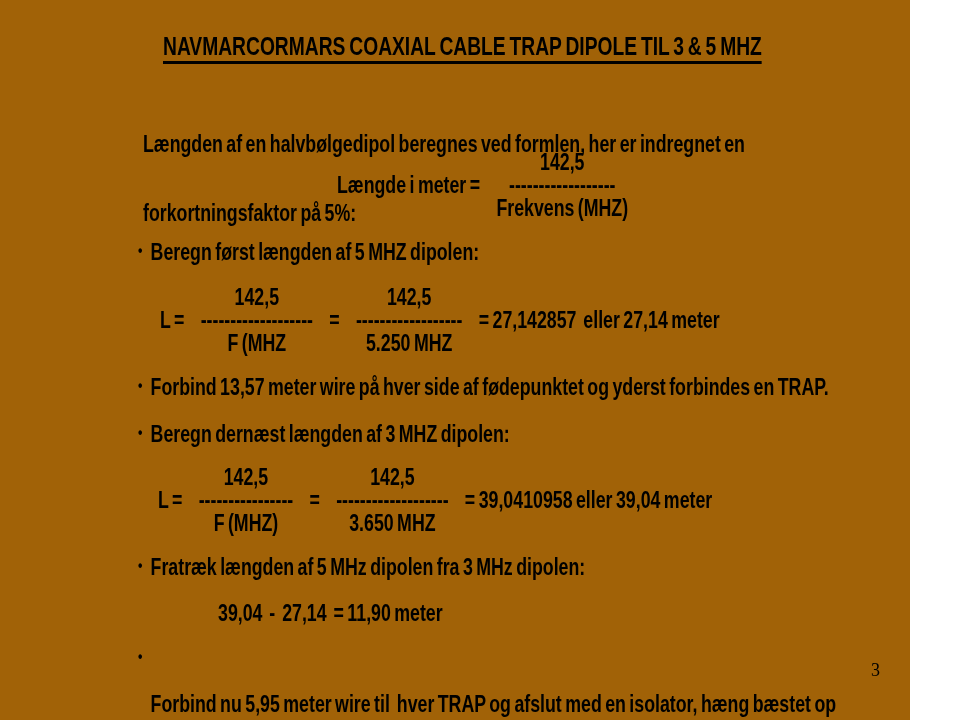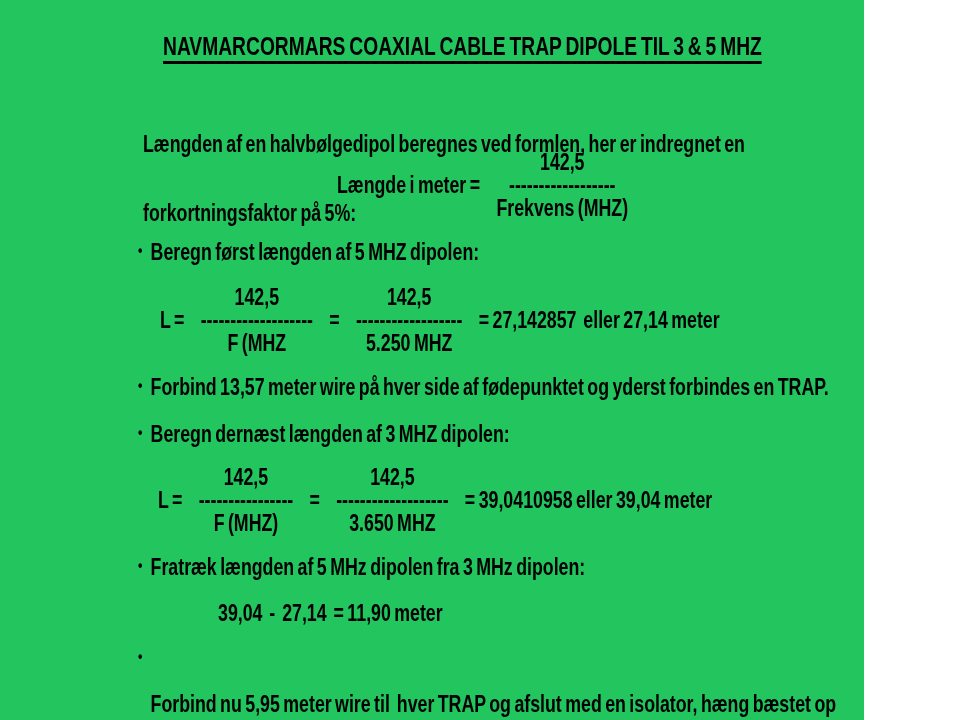--- a/index.html
+++ b/index.html
@@ -1,24 +1,25 @@
 <!DOCTYPE html>
 <html><head>
 <meta charset="utf-8">
 <style>
   html, body { margin: 0; padding: 0; background: #ffffff; }
   .slide {
     position: relative;
     width: 864px;
     height: 720px;
-    background: #22c55e;
+    background: #a16207;
     overflow: hidden;
     font-family: "Liberation Sans", sans-serif;
     font-weight: 700;
     color: #000000;
+    padding-left: 46px;
   }
   .block {
     position: absolute;
     font-size: 24px;
     line-height: 23px;
     white-space: pre;
     word-spacing: -2px;
     transform: scaleX(0.74);
     transform-origin: 0 0;
   }

